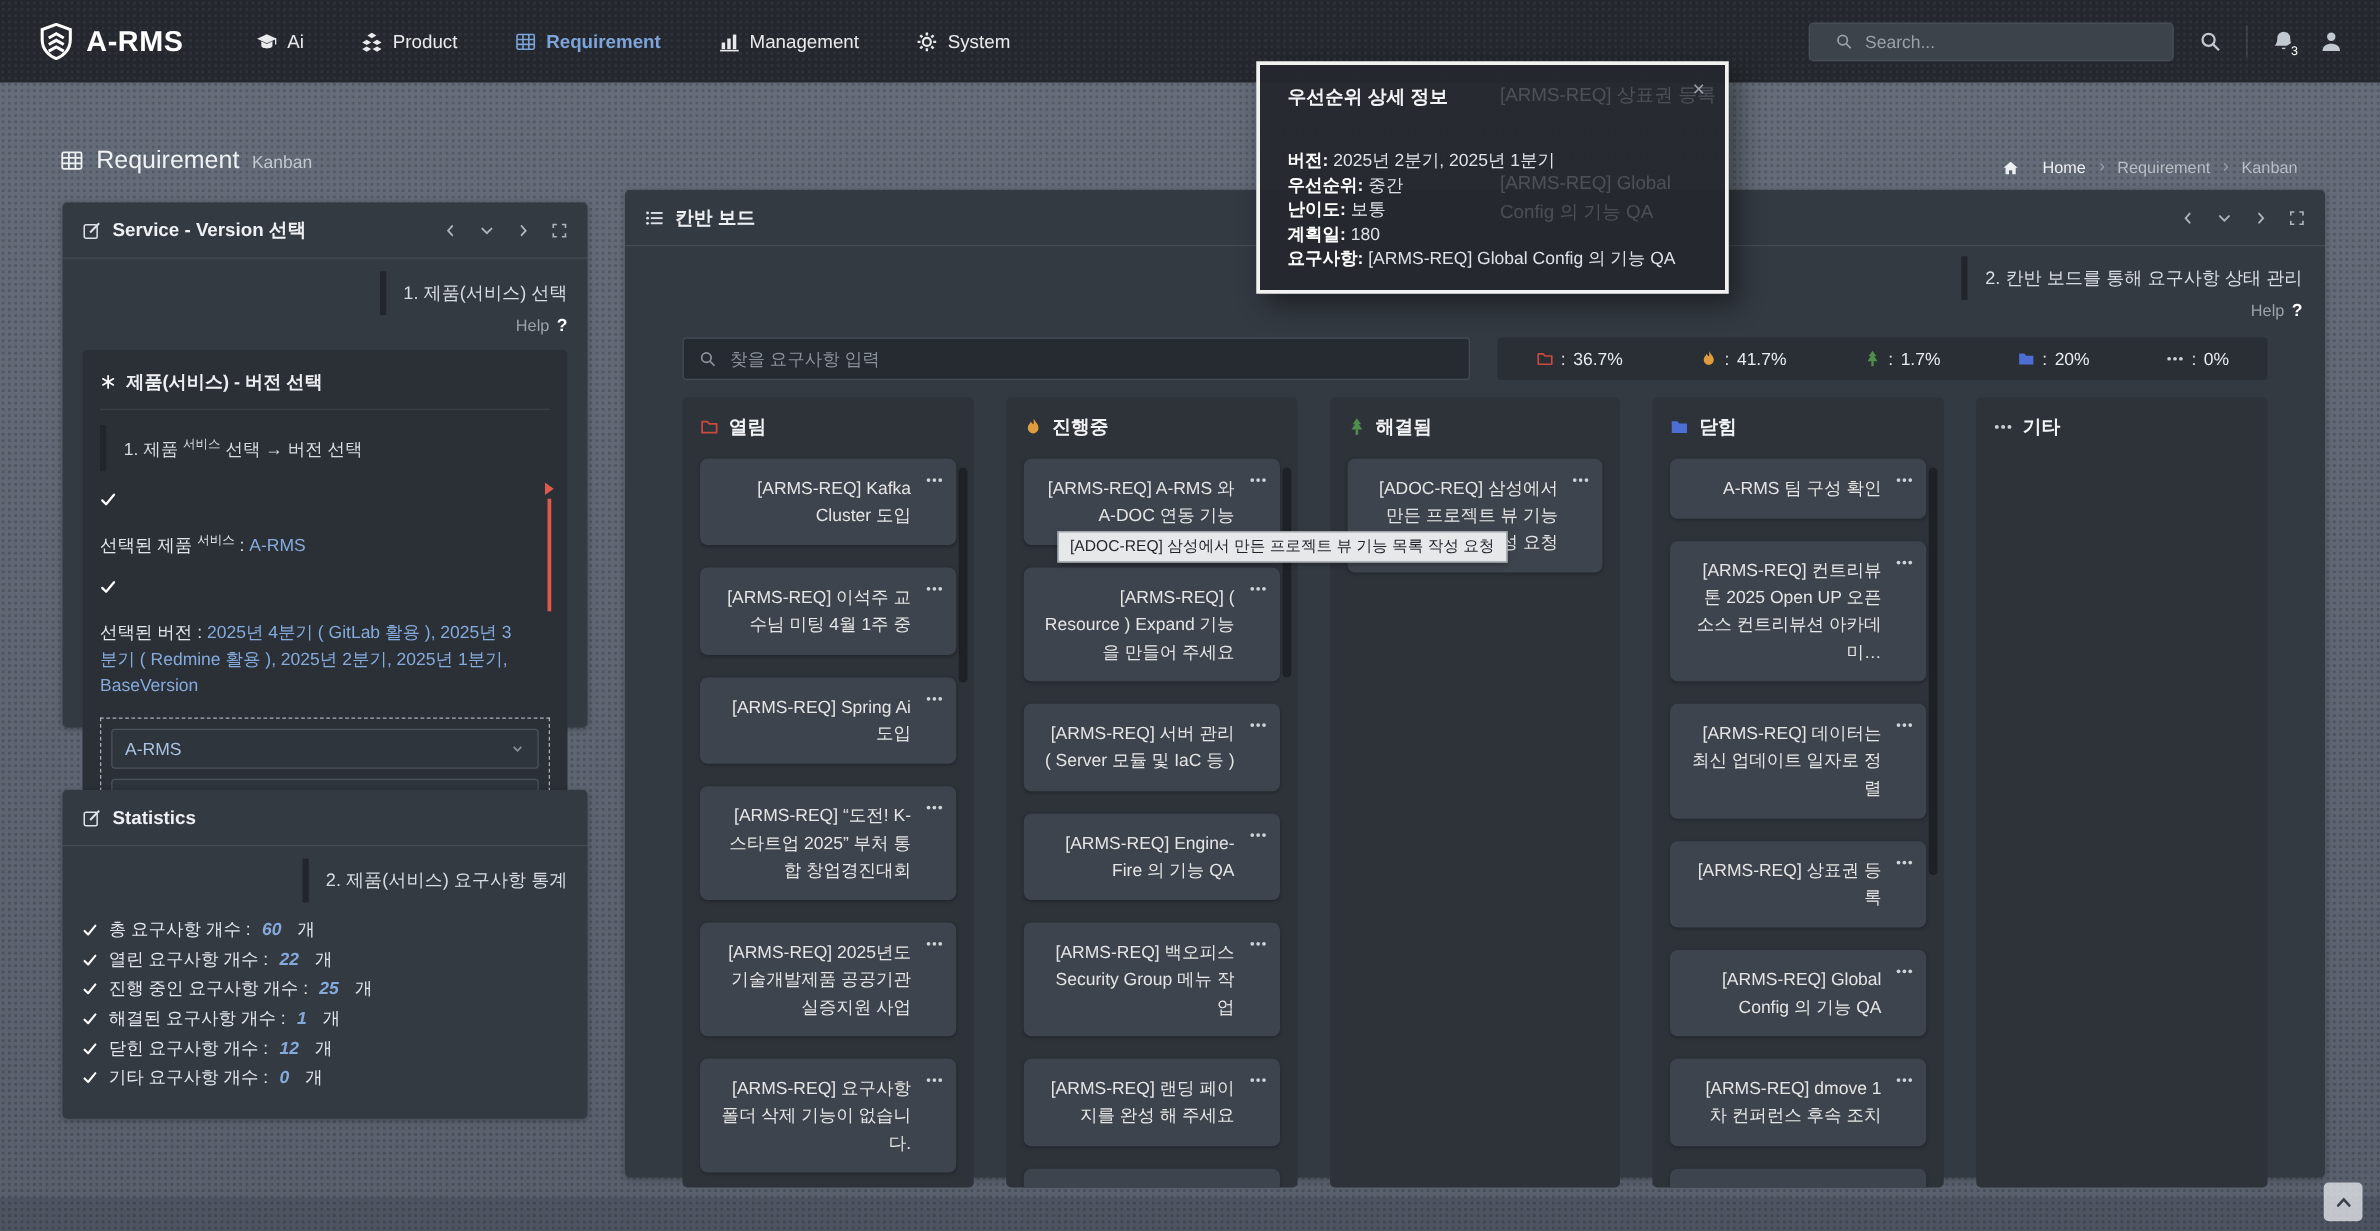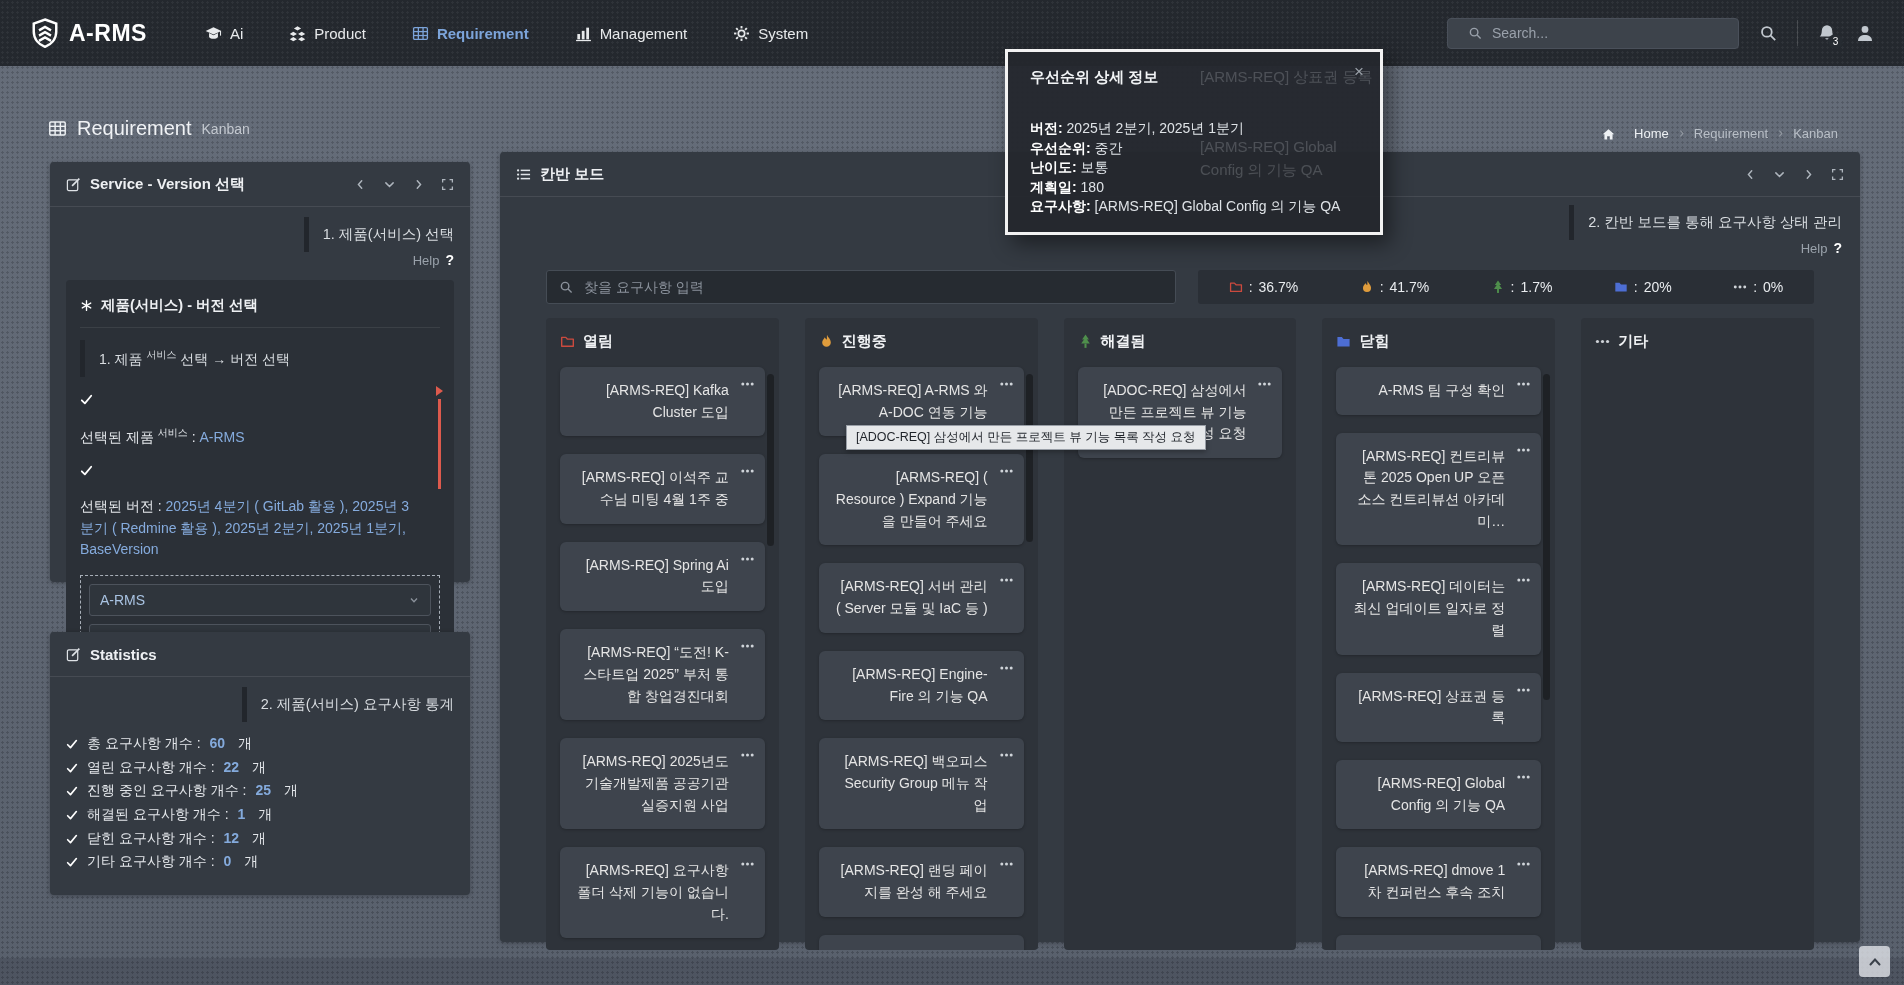--- a/index.html
+++ b/index.html
@@ -74,21 +74,21 @@
   sup{font-size:10px;}
 
   .sub-panel{margin-top:12px;background:#2b3037;border-radius:4px;padding:12px 14px;position:relative;}
   .sub-head{display:flex;align-items:center;gap:8px;font-weight:bold;color:#edeff2;font-size:14.5px;
     padding:4px 0 12px;border-bottom:1px solid rgba(255,255,255,0.08);}
   .sub-head .icn{width:13px;height:13px;color:#fff;}
   .sub-step{margin-top:12px;display:block;font-size:14px;}
   .check-line{display:flex;gap:19px;margin-top:13px;font-size:14px;color:#e3e6ea;line-height:1.55;padding-right:28px;flex-direction:column;}
   .check-line .icn{width:13px;height:13px;margin-top:3px;color:#fff;}
   .val-blue{color:#85abdd;}
-  .num{color:#84aadc;font-weight:bold;}
+  .num{color:#84aadc;font-weight:bold;font-style:italic;}
 
   .red-indicator{position:absolute;right:11px;top:106px;display:flex;flex-direction:column;align-items:center;}
   .red-arrow{width:0;height:0;border-left:7px solid #dd5a4d;border-top:5px solid transparent;border-bottom:5px solid transparent;}
   .red-indicator .bar{width:3px;height:90px;background:#dd5a4d;margin-top:3px;}
 
   .dashed-box{margin-top:14px;border:1px dashed #a9b0b9;padding:8px;display:flex;flex-direction:column;gap:8px;}
   .select{height:32px;background:#2f353c;border:1px solid #4d535c;border-radius:3px;display:flex;align-items:center;
     padding:0 10px;color:#c9ced5;font-size:14px;cursor:pointer;box-sizing:border-box;}
   .select .sel-val.first{color:#a9c3e2;}
   .select .caret{margin-left:auto;width:12px;height:12px;color:#8a919a;display:inline-flex;}

